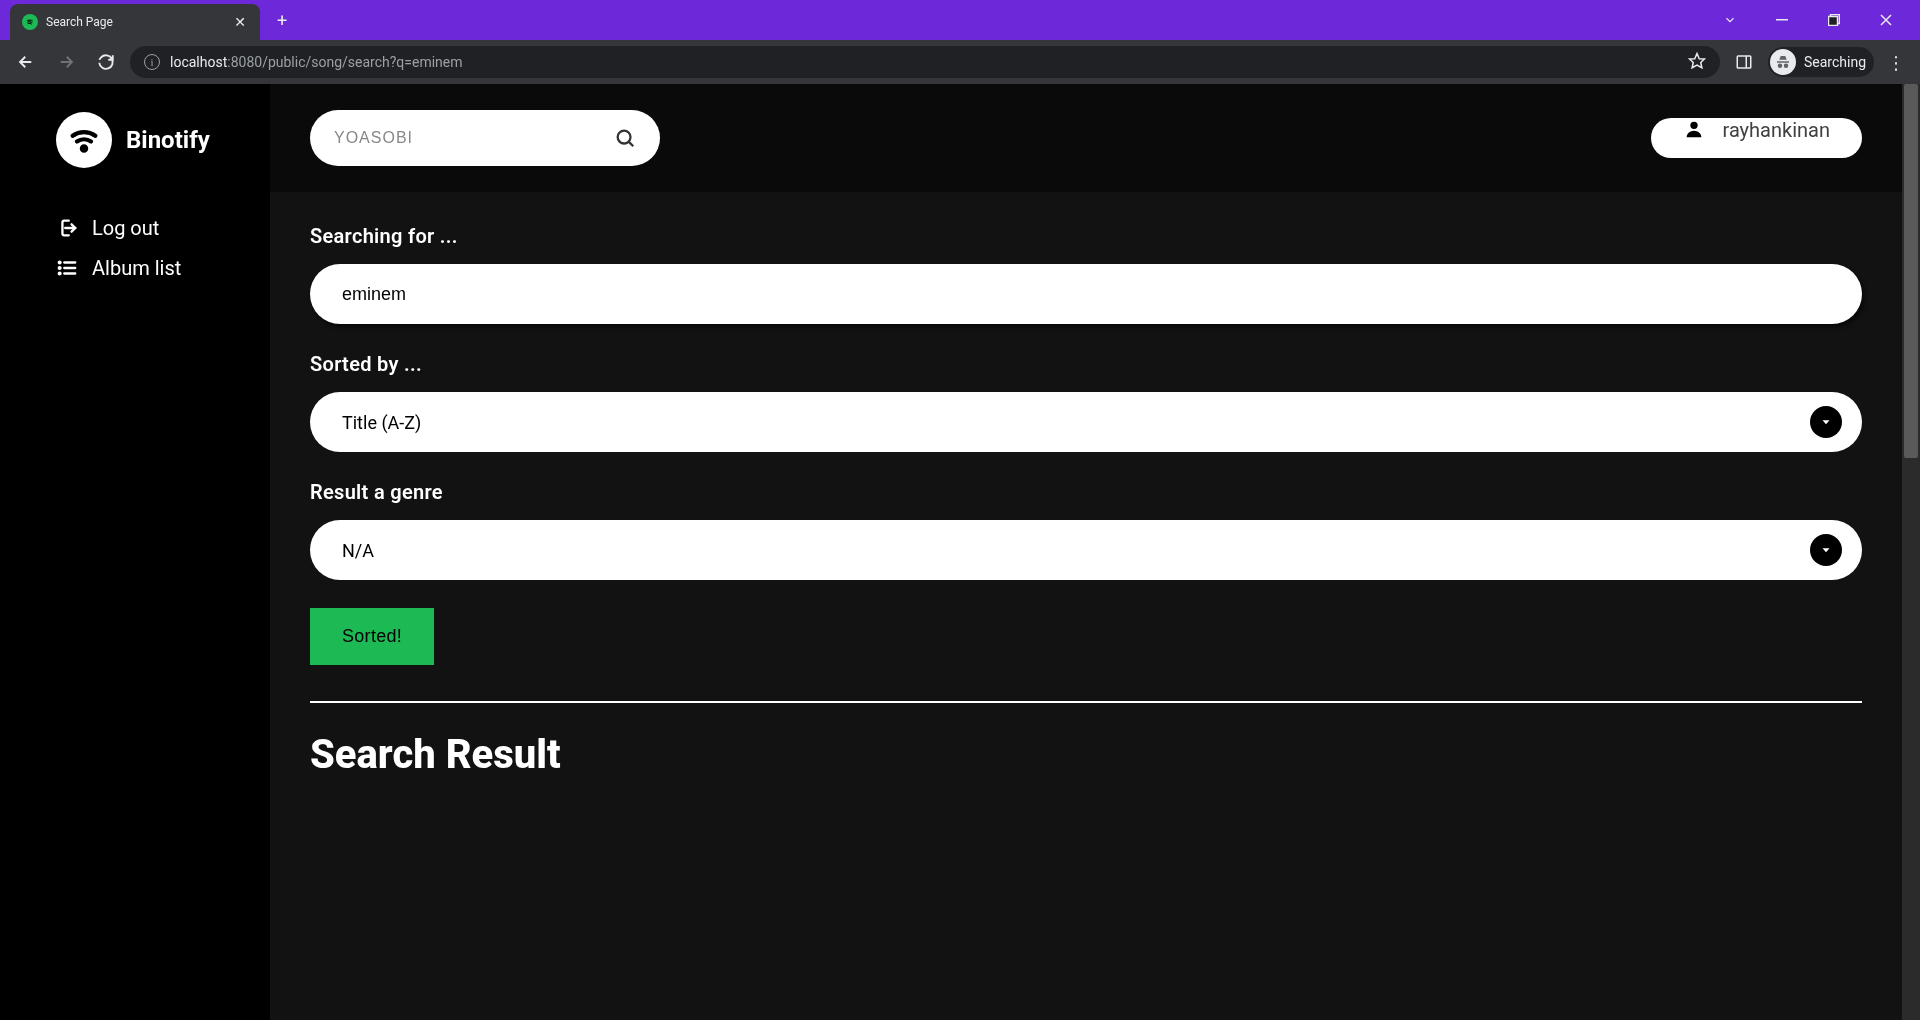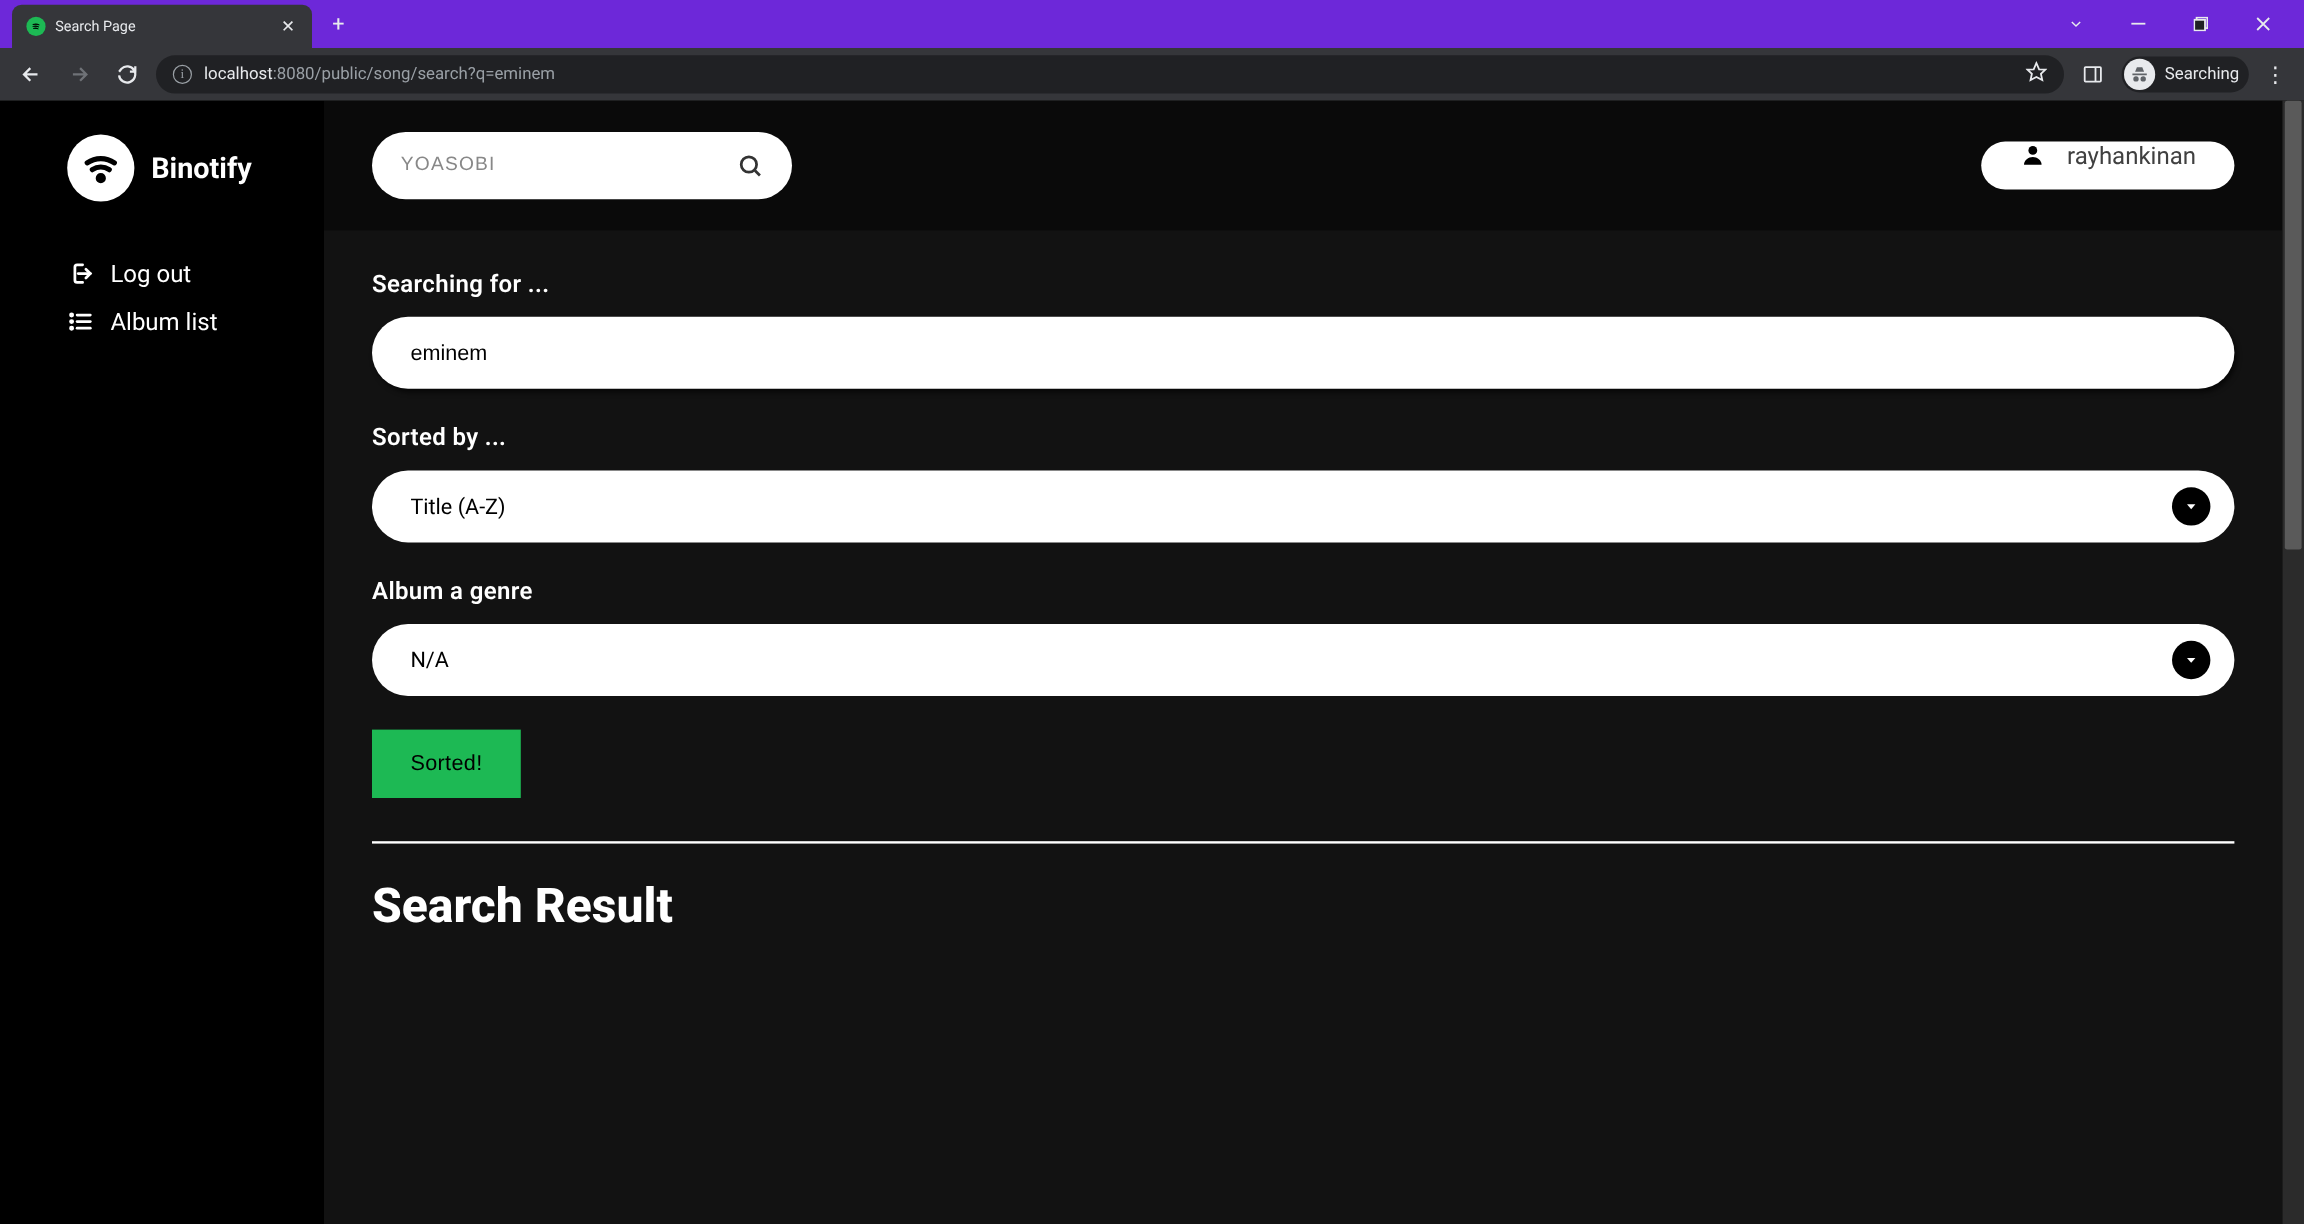--- a/index.html
+++ b/index.html
@@ -524,21 +524,21 @@
         <div class="field-label">Sorted by ...</div>
         <div class="select-row">
           <span class="select-value">Title (A-Z)</span>
           <span class="select-caret">
             <svg width="14" height="14" viewBox="0 0 24 24">
                 <path d="M6 9l6 7 6-7z"></path>
               </svg>
           </span>
         </div>
 
-        <div class="field-label">Album a genre</div>
+        <div class="field-label">Result a genre</div>
         <div class="select-row">
           <span class="select-value">N/A</span>
           <span class="select-caret">
             <svg width="14" height="14" viewBox="0 0 24 24">
                 <path d="M6 9l6 7 6-7z"></path>
               </svg>
           </span>
         </div>
 
         <button class="search-btn">Sorted!</button>

